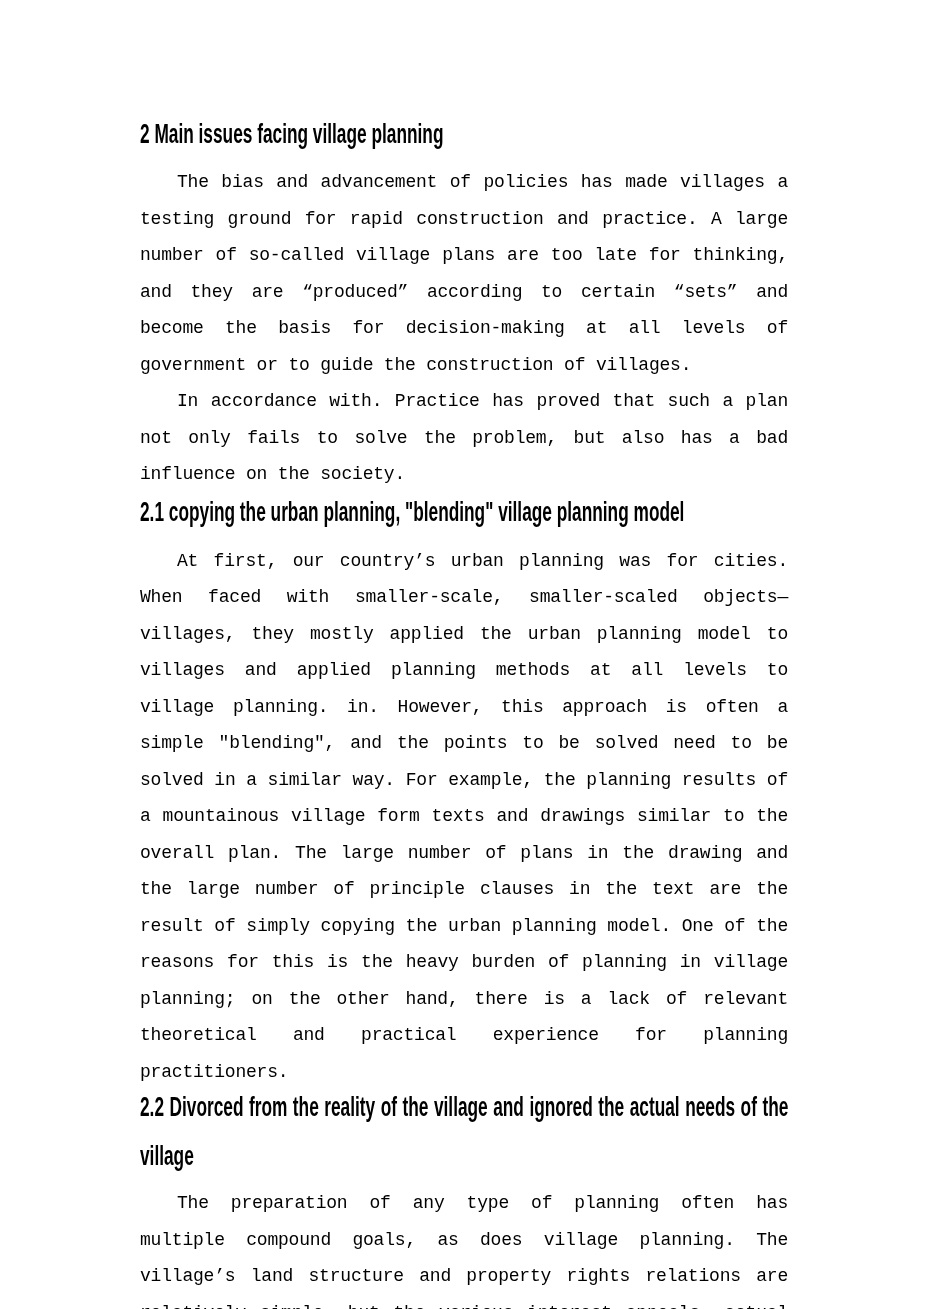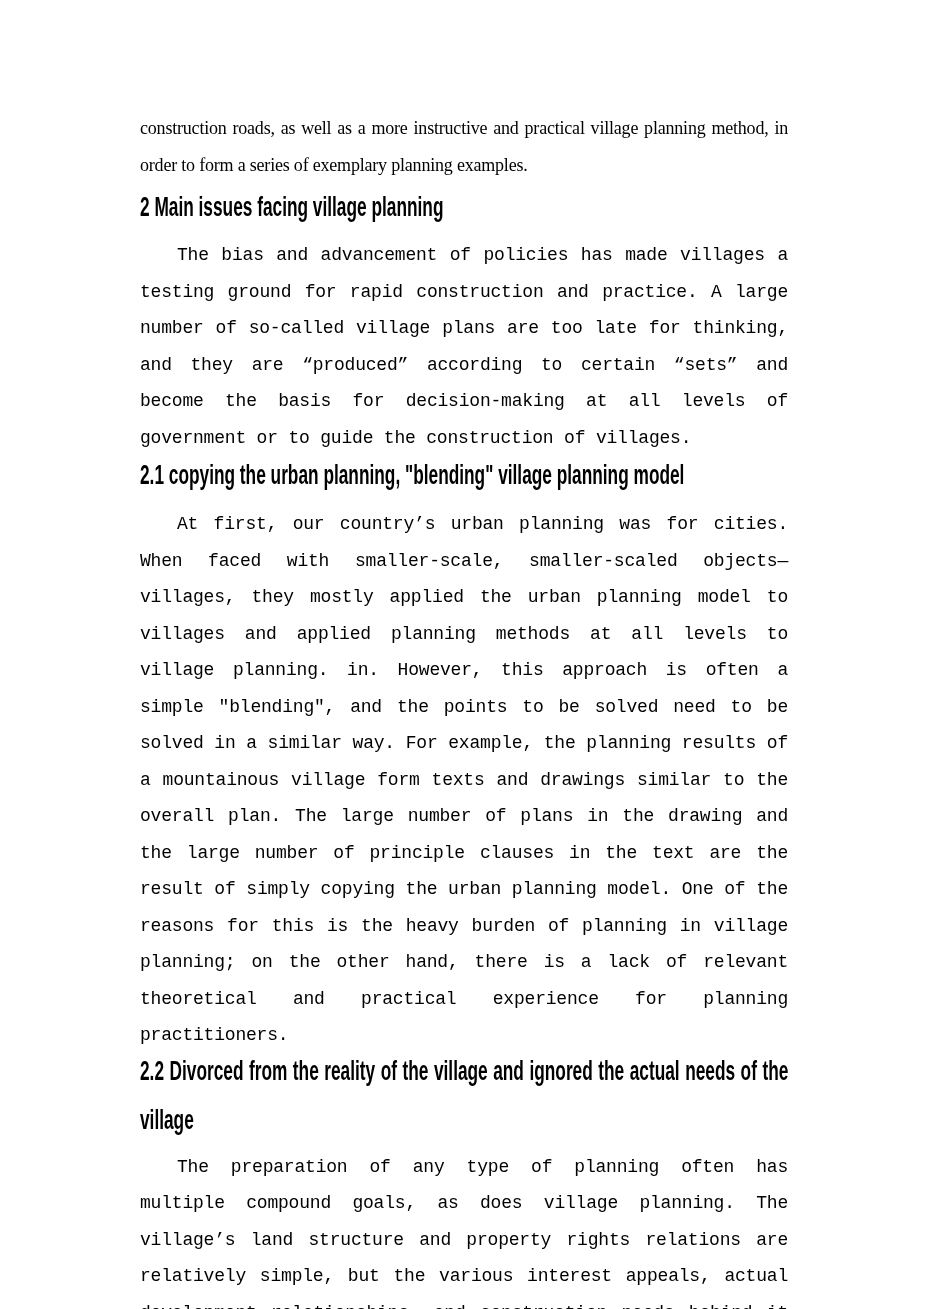--- a/index.html
+++ b/index.html
@@ -51,26 +51,26 @@
   }
   #heading-main   { margin: 0 0 5px 0; }
   #heading-2-1    { margin: -5px 0 6px 0; }
   #heading-2-2    { margin: -7px 0 4px 0; }
 </style>
 </head>
 <body>
 
 <div class="page">
 
-  <p class="body-para">construction roads, as well as a more instructive and practical village planning method, in order to form a series of exemplary planning examples.</p>
 
   <h2 id="heading-main" class="heading h-nowrap">2 Main issues facing village planning</h2>
 
   <p class="body-para indent">The bias and advancement of policies has made villages a testing ground for rapid construction and practice. A large number of so-called village plans are too late for thinking, and they are “produced” according to certain “sets” and become the basis for decision-making at all levels of government or to guide the construction of villages.</p>
 
+  <p class="body-para indent">In accordance with. Practice has proved that such a plan not only fails to solve the problem, but also has a bad influence on the society.</p>
 
   <h3 id="heading-2-1" class="heading h-nowrap">2.1 copying the urban planning, "blending" village planning model</h3>
 
   <p class="body-para indent">At first, our country’s urban planning was for cities. When faced with smaller-scale, smaller-scaled objects—villages, they mostly applied the urban planning model to villages and applied planning methods at all levels to village planning. in. However, this approach is often a simple "blending", and the points to be solved need to be solved in a similar way. For example, the planning results of a mountainous village form texts and drawings similar to the overall plan. The large number of plans in the drawing and the large number of principle clauses in the text are the result of simply copying the urban planning model. One of the reasons for this is the heavy burden of planning in village planning; on the other hand, there is a lack of relevant theoretical and practical experience for planning practitioners.</p>
 
   <h3 id="heading-2-2" class="heading h-justify">2.2 Divorced from the reality of the village and ignored the actual needs of the village</h3>
 
   <p class="body-para indent">The preparation of any type of planning often has multiple compound goals, as does village planning. The village’s land structure and property rights relations are relatively simple, but the various interest appeals, actual development relationships, and construction needs behind it are more difficult to clarify. Traditional village planning led by the construction of material space is difficult to answer the question of the source of construction funds and the operation and maintenance of the later period, and it can</p>
 
 </div>

